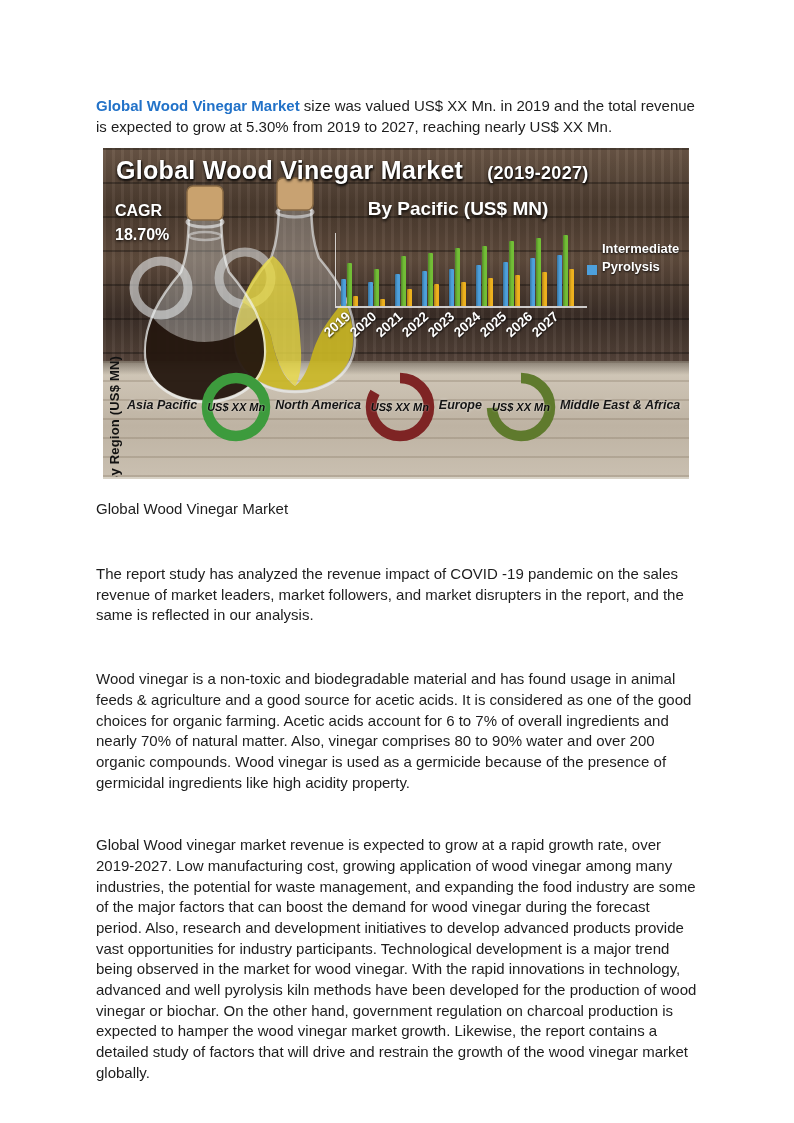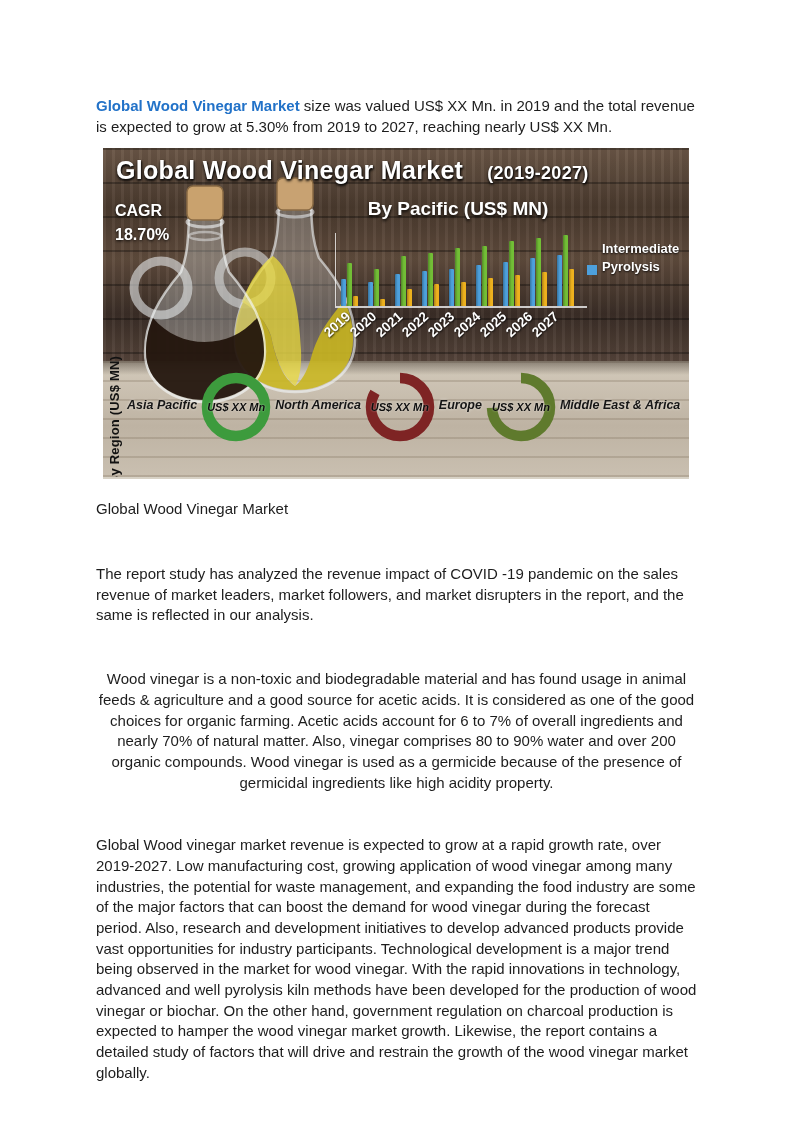--- a/index.html
+++ b/index.html
@@ -8,21 +8,21 @@
   .page { position:relative; width:794px; height:1123px; background:#fff; overflow:hidden; }
   .content { position:absolute; left:96px; top:96px; width:601px; }
 
   
   .intro, .body-para, .caption {
     font-size:15px; line-height:1.38; color:#1d1d1d;
   }
   .intro a { font-weight:700; cursor:pointer; }
   .caption { margin-top:20px; }
   .para-1 { margin-top:44px; }
-  .para-2 { margin-top:43px;text-align:center; }
+  .para-2 { margin-top:43px; }
   .para-3 { margin-top:42px; }
 
   
   .infographic {
     position:relative; margin-left:7px; margin-top:11px;
     width:586px; height:331px; overflow:hidden;
     border-bottom:2px solid #d8d2c6;
   }
   .ig-bg-top {
     position:absolute; left:0; top:0; width:100%; height:213px;

